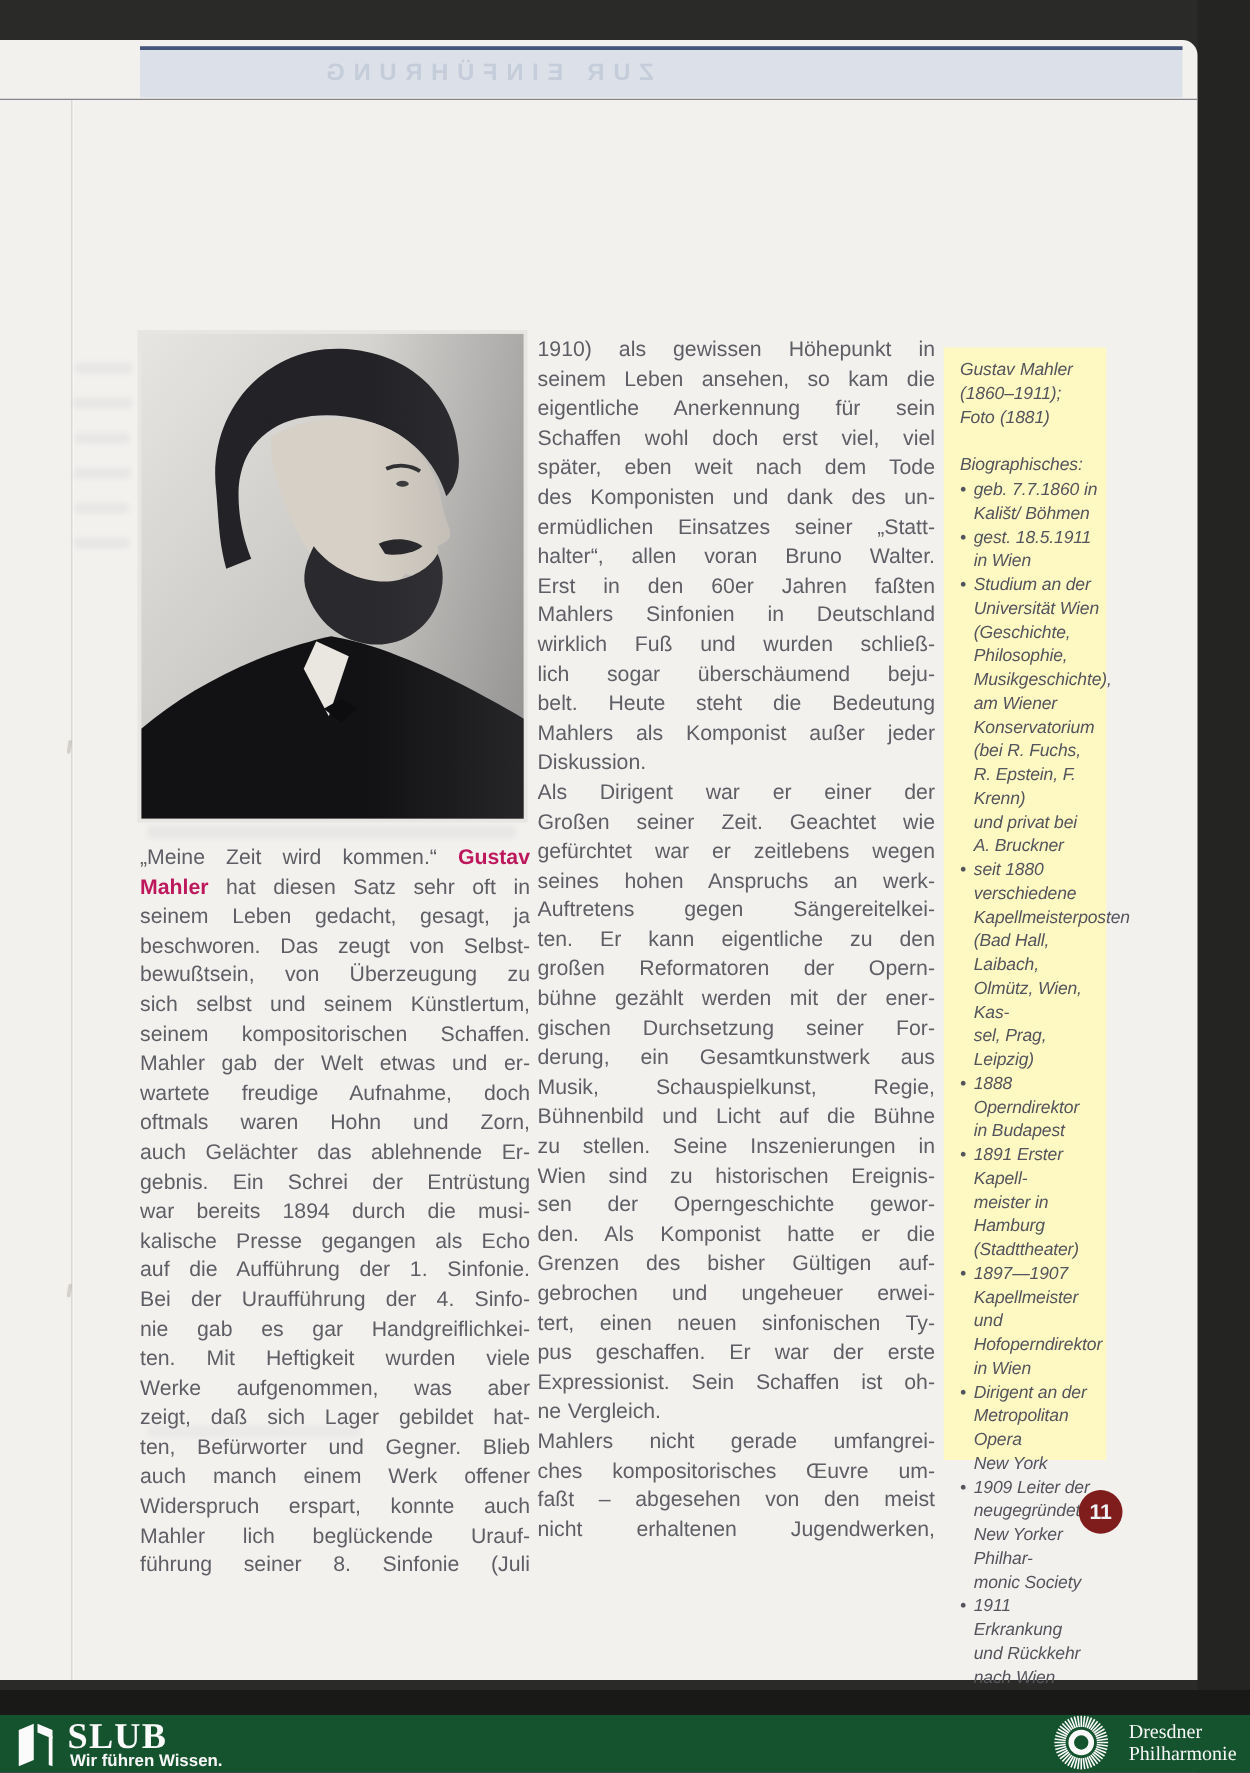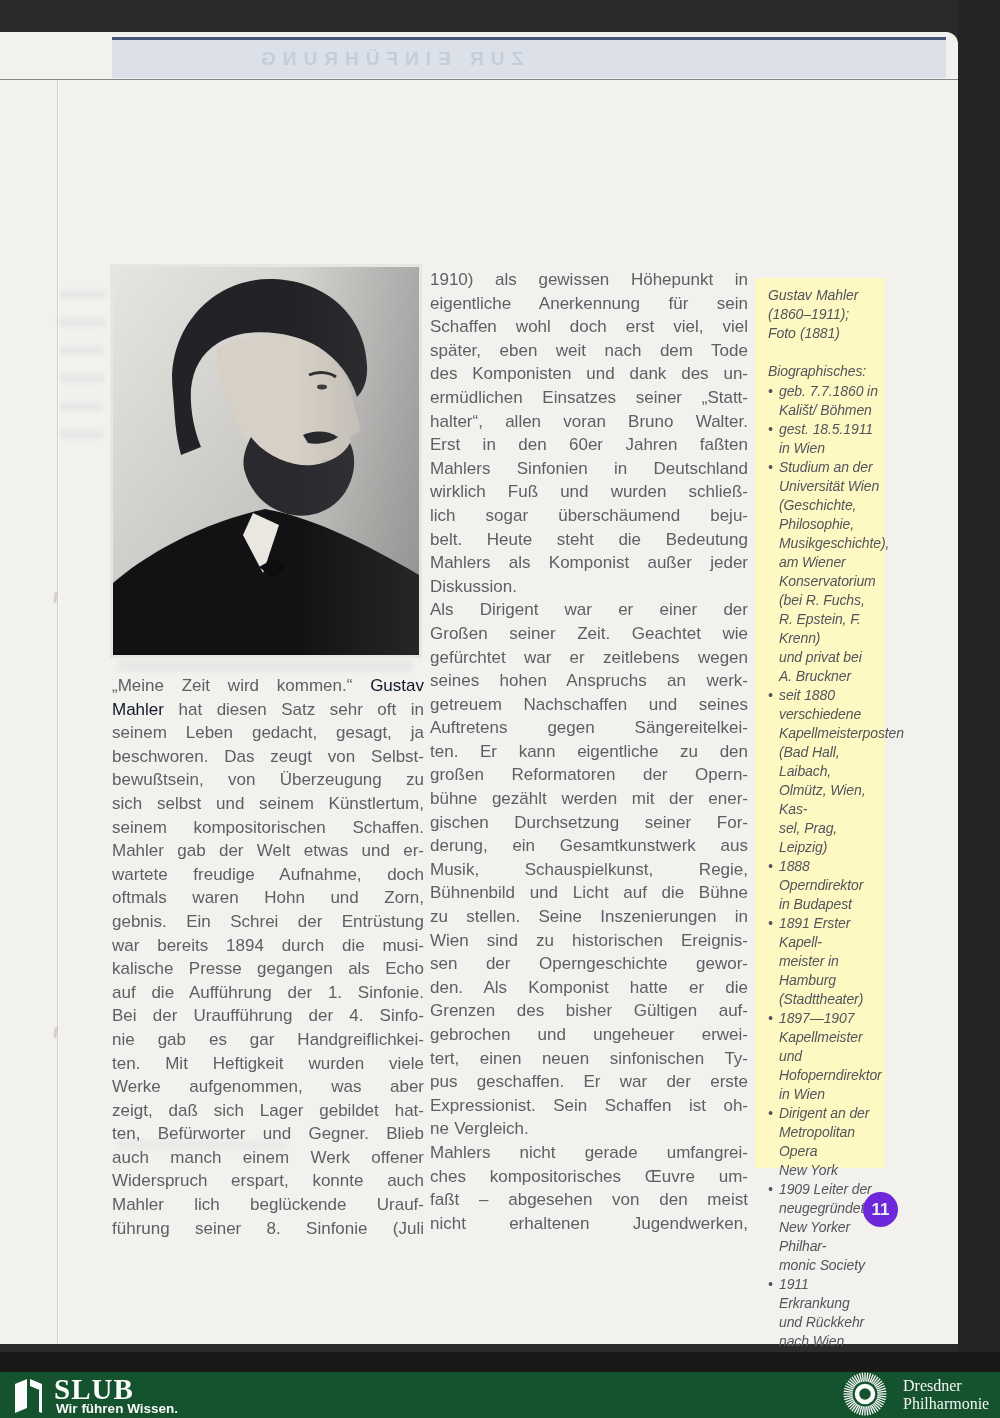--- a/index.html
+++ b/index.html
@@ -21,30 +21,30 @@
   .speck{position:absolute;width:3px;height:11px;border-radius:2px;
          background:rgba(70,64,58,.18);transform:rotate(8deg);}
   .ghost{position:absolute;background:#6c7890;opacity:.08;filter:blur(2px);border-radius:3px;}
   
   .photo{position:absolute;left:110px;top:232px;width:306px;height:388px;
          padding:3px;background:#e8e6e2;}
   
   .col{position:absolute;color:#5e5e65;font-size:17px;line-height:23.6px;}
   .tl{text-align:justify;text-align-last:justify;white-space:nowrap;overflow:hidden;word-spacing:.5px;}
   .tl.short{text-align-last:left;}
-  .col strong{font-weight:400;color:#0f172a;}
+  .col strong{font-weight:700;color:#be185d;}
   
   .sidebar{position:absolute;left:755px;top:246px;width:130px;height:890px;
            background:#fef9c3;box-sizing:border-box;padding:8px 4px 0 13px;
            font-style:italic;font-size:14px;line-height:19px;color:#54545c;letter-spacing:-.1px;}
   .sb-heading{margin-top:19px;margin-bottom:1px;}
   .bullet-item{position:relative;padding-left:11px;}
   .bl.first::before{content:"•";position:absolute;left:0;}
   .page-badge{position:absolute;left:863px;top:1160px;width:35px;height:35px;border-radius:50%;
-          background:#6d28d9;color:#eef1f5;display:flex;align-items:center;justify-content:center;
+          background:#7f1d1d;color:#eef1f5;display:flex;align-items:center;justify-content:center;
           font-weight:700;font-size:17px;}
   
   .footer-dark{position:absolute;left:0;top:1352px;width:1000px;height:20px;background:#191917;}
   .footer{position:absolute;left:0;top:1372px;width:1000px;height:46px;background:#14532d;}
   .slub-word{position:absolute;left:54px;top:1px;color:#fcfcfc;font-family:"Liberation Serif",serif;
              font-weight:700;font-size:29px;letter-spacing:1px;}
   .slub-tag{position:absolute;left:56px;top:29px;color:#f7f7f7;font-weight:700;font-size:13.5px;}
   .phil-text{position:absolute;left:903px;top:5px;color:#f6f6f6;font-family:"Liberation Serif",serif;
              font-size:16px;line-height:18px;}
   svg{display:block;}
@@ -120,55 +120,56 @@
         <div class="tl">„Meine Zeit wird kommen.“ <strong>Gustav</strong></div>
         <div class="tl"><strong>Mahler</strong> hat diesen Satz sehr oft in</div>
         <div class="tl">seinem Leben gedacht, gesagt, ja</div>
         <div class="tl">beschworen. Das zeugt von Selbst-</div>
         <div class="tl">bewußtsein, von Überzeugung zu</div>
         <div class="tl">sich selbst und seinem Künstlertum,</div>
         <div class="tl">seinem kompositorischen Schaffen.</div>
         <div class="tl">Mahler gab der Welt etwas und er-</div>
         <div class="tl">wartete freudige Aufnahme, doch</div>
         <div class="tl">oftmals waren Hohn und Zorn,</div>
+        <div class="tl">auch Gelächter das ablehnende Er-</div>
         <div class="tl">gebnis. Ein Schrei der Entrüstung</div>
         <div class="tl">war bereits 1894 durch die musi-</div>
         <div class="tl">kalische Presse gegangen als Echo</div>
         <div class="tl">auf die Aufführung der 1. Sinfonie.</div>
         <div class="tl">Bei der Uraufführung der 4. Sinfo-</div>
         <div class="tl">nie gab es gar Handgreiflichkei-</div>
         <div class="tl">ten. Mit Heftigkeit wurden viele</div>
         <div class="tl">Werke aufgenommen, was aber</div>
         <div class="tl">zeigt, daß sich Lager gebildet hat-</div>
         <div class="tl">ten, Befürworter und Gegner. Blieb</div>
         <div class="tl">auch manch einem Werk offener</div>
         <div class="tl">Widerspruch erspart, konnte auch</div>
         <div class="tl">Mahler lich beglückende Urauf-</div>
         <div class="tl">führung seiner 8. Sinfonie (Juli</div>
       </div>
     <div class="col" style="left:430px;top:236px;width:318px">
         <div class="tl">1910) als gewissen Höhepunkt in</div>
+        <div class="tl">seinem Leben ansehen, so kam die</div>
         <div class="tl">eigentliche Anerkennung für sein</div>
         <div class="tl">Schaffen wohl doch erst viel, viel</div>
         <div class="tl">später, eben weit nach dem Tode</div>
         <div class="tl">des Komponisten und dank des un-</div>
         <div class="tl">ermüdlichen Einsatzes seiner „Statt-</div>
         <div class="tl">halter“, allen voran Bruno Walter.</div>
         <div class="tl">Erst in den 60er Jahren faßten</div>
         <div class="tl">Mahlers Sinfonien in Deutschland</div>
         <div class="tl">wirklich Fuß und wurden schließ-</div>
         <div class="tl">lich sogar überschäumend beju-</div>
         <div class="tl">belt. Heute steht die Bedeutung</div>
         <div class="tl">Mahlers als Komponist außer jeder</div>
         <div class="tl short">Diskussion.</div>
         <div class="tl">Als Dirigent war er einer der</div>
         <div class="tl">Großen seiner Zeit. Geachtet wie</div>
         <div class="tl">gefürchtet war er zeitlebens wegen</div>
         <div class="tl">seines hohen Anspruchs an werk-</div>
-        <div class="tl">getreuem Nachschaffen und seines</div>
         <div class="tl">Auftretens gegen Sängereitelkei-</div>
         <div class="tl">ten. Er kann eigentliche zu den</div>
         <div class="tl">großen Reformatoren der Opern-</div>
         <div class="tl">bühne gezählt werden mit der ener-</div>
         <div class="tl">gischen Durchsetzung seiner For-</div>
         <div class="tl">derung, ein Gesamtkunstwerk aus</div>
         <div class="tl">Musik, Schauspielkunst, Regie,</div>
         <div class="tl">Bühnenbild und Licht auf die Bühne</div>
         <div class="tl">zu stellen. Seine Inszenierungen in</div>
         <div class="tl">Wien sind zu historischen Ereignis-</div>

